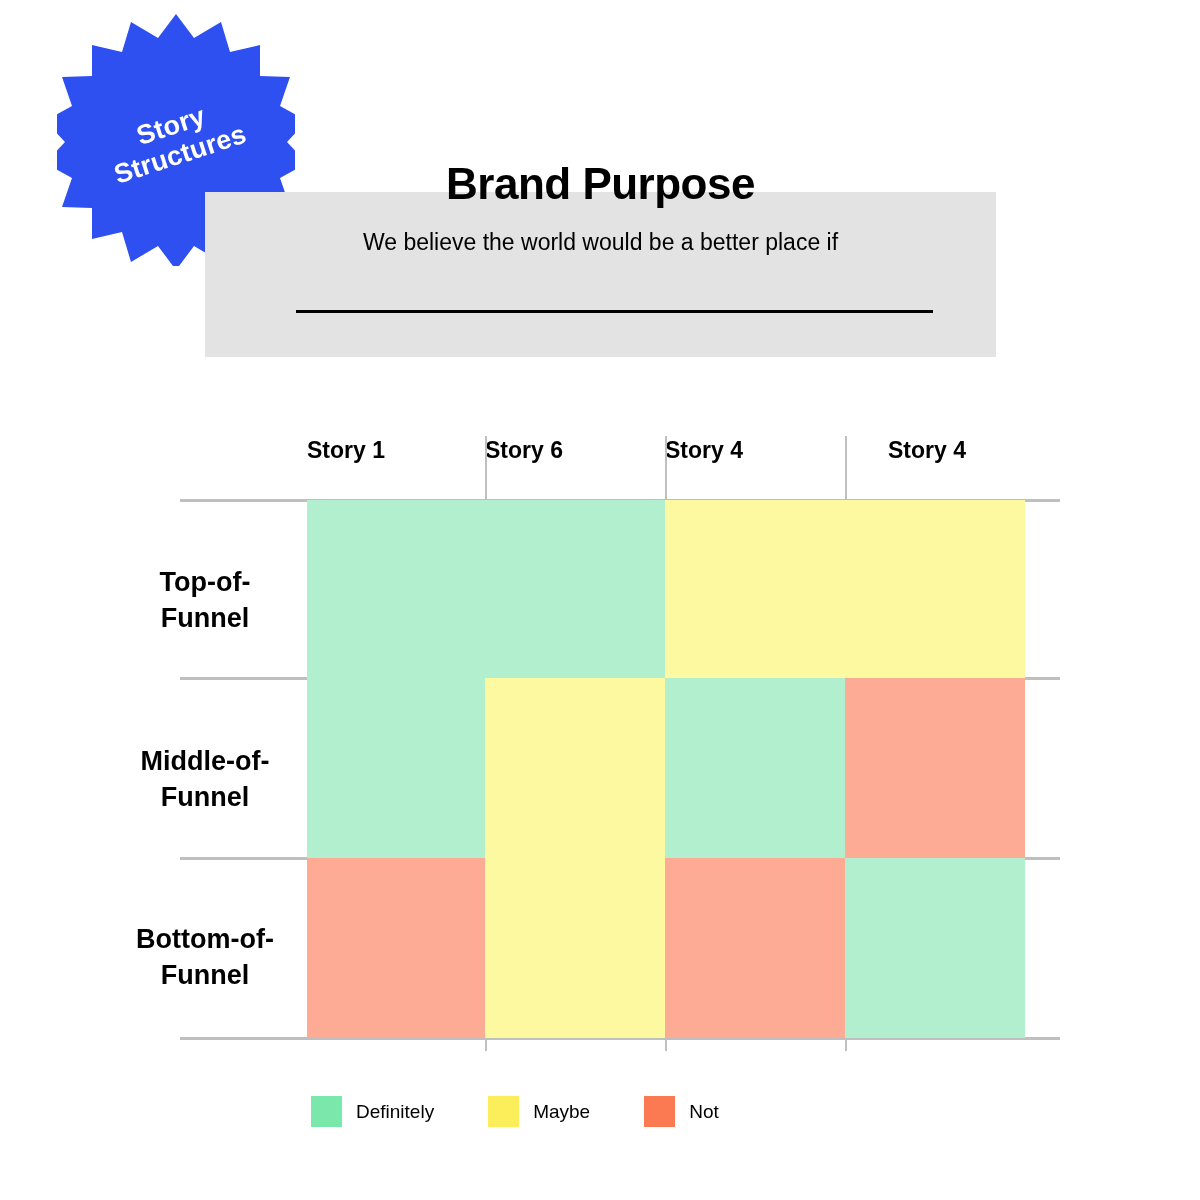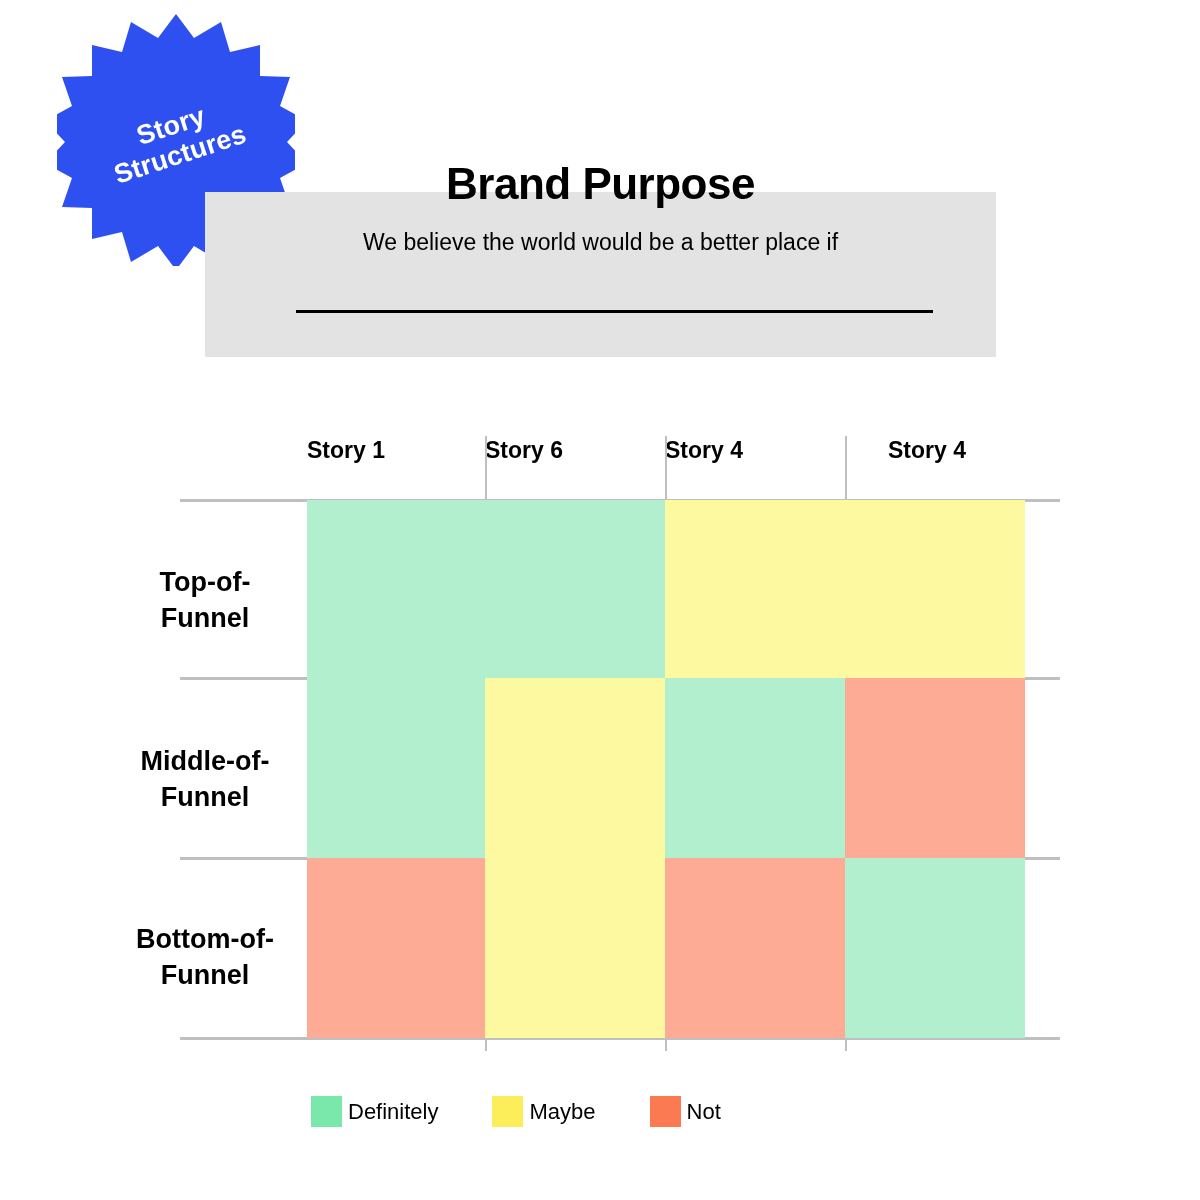--- a/index.html
+++ b/index.html
@@ -138,23 +138,23 @@
   .legend-item {
     display: flex;
     align-items: center;
   }
   .legend-swatch {
     width: 31px;
     height: 31px;
     flex: 0 0 auto;
   }
   .legend-label {
-    font-size: 22px;
+    font-size: 19px;
     font-weight: normal;
-    margin-left: 6px;
+    margin-left: 14px;
     white-space: nowrap;
   }
   .legend-gap { width: 54px; flex: 0 0 auto; }
 </style>
 </head>
 <body>
 
 <div id="badge">
   <svg viewBox="0 0 238 252" aria-hidden="true">
     <polygon id="badge-shape" points="

